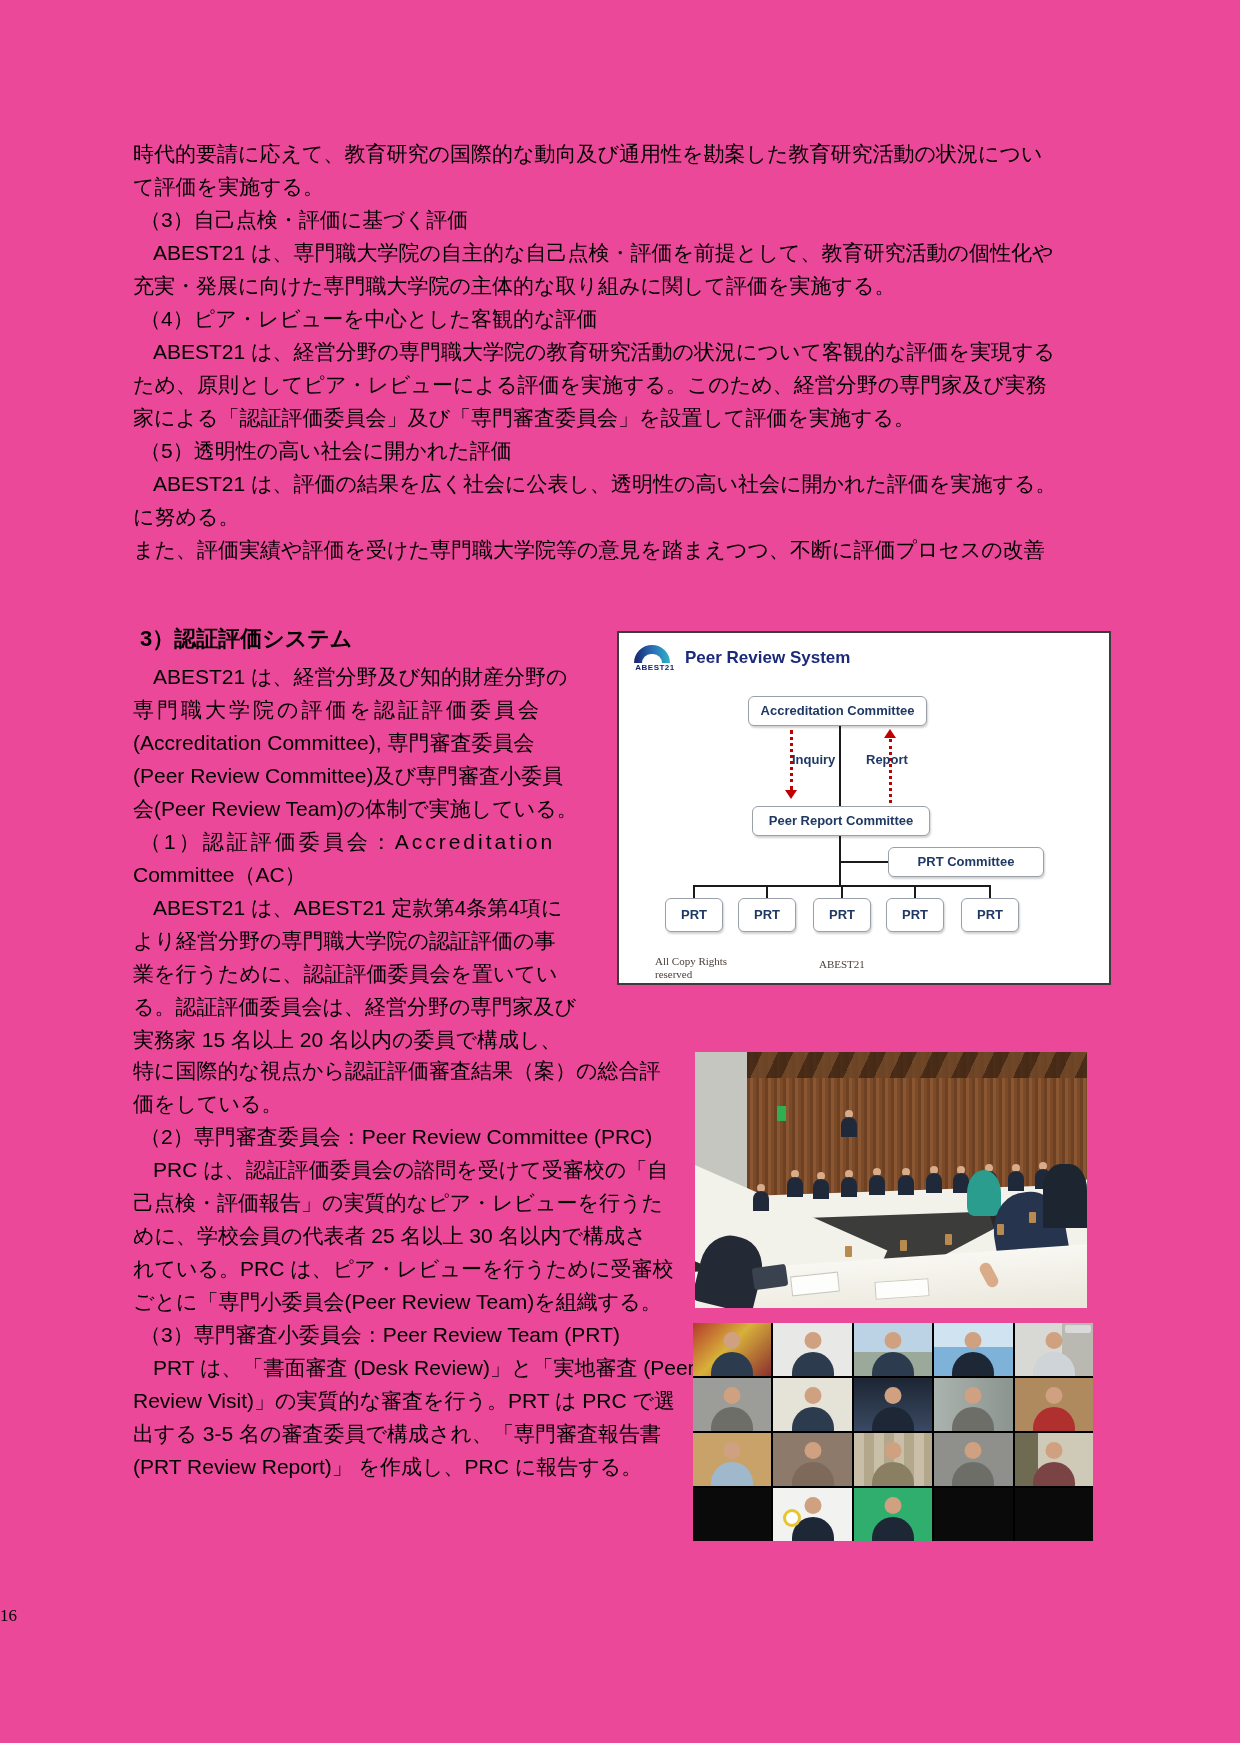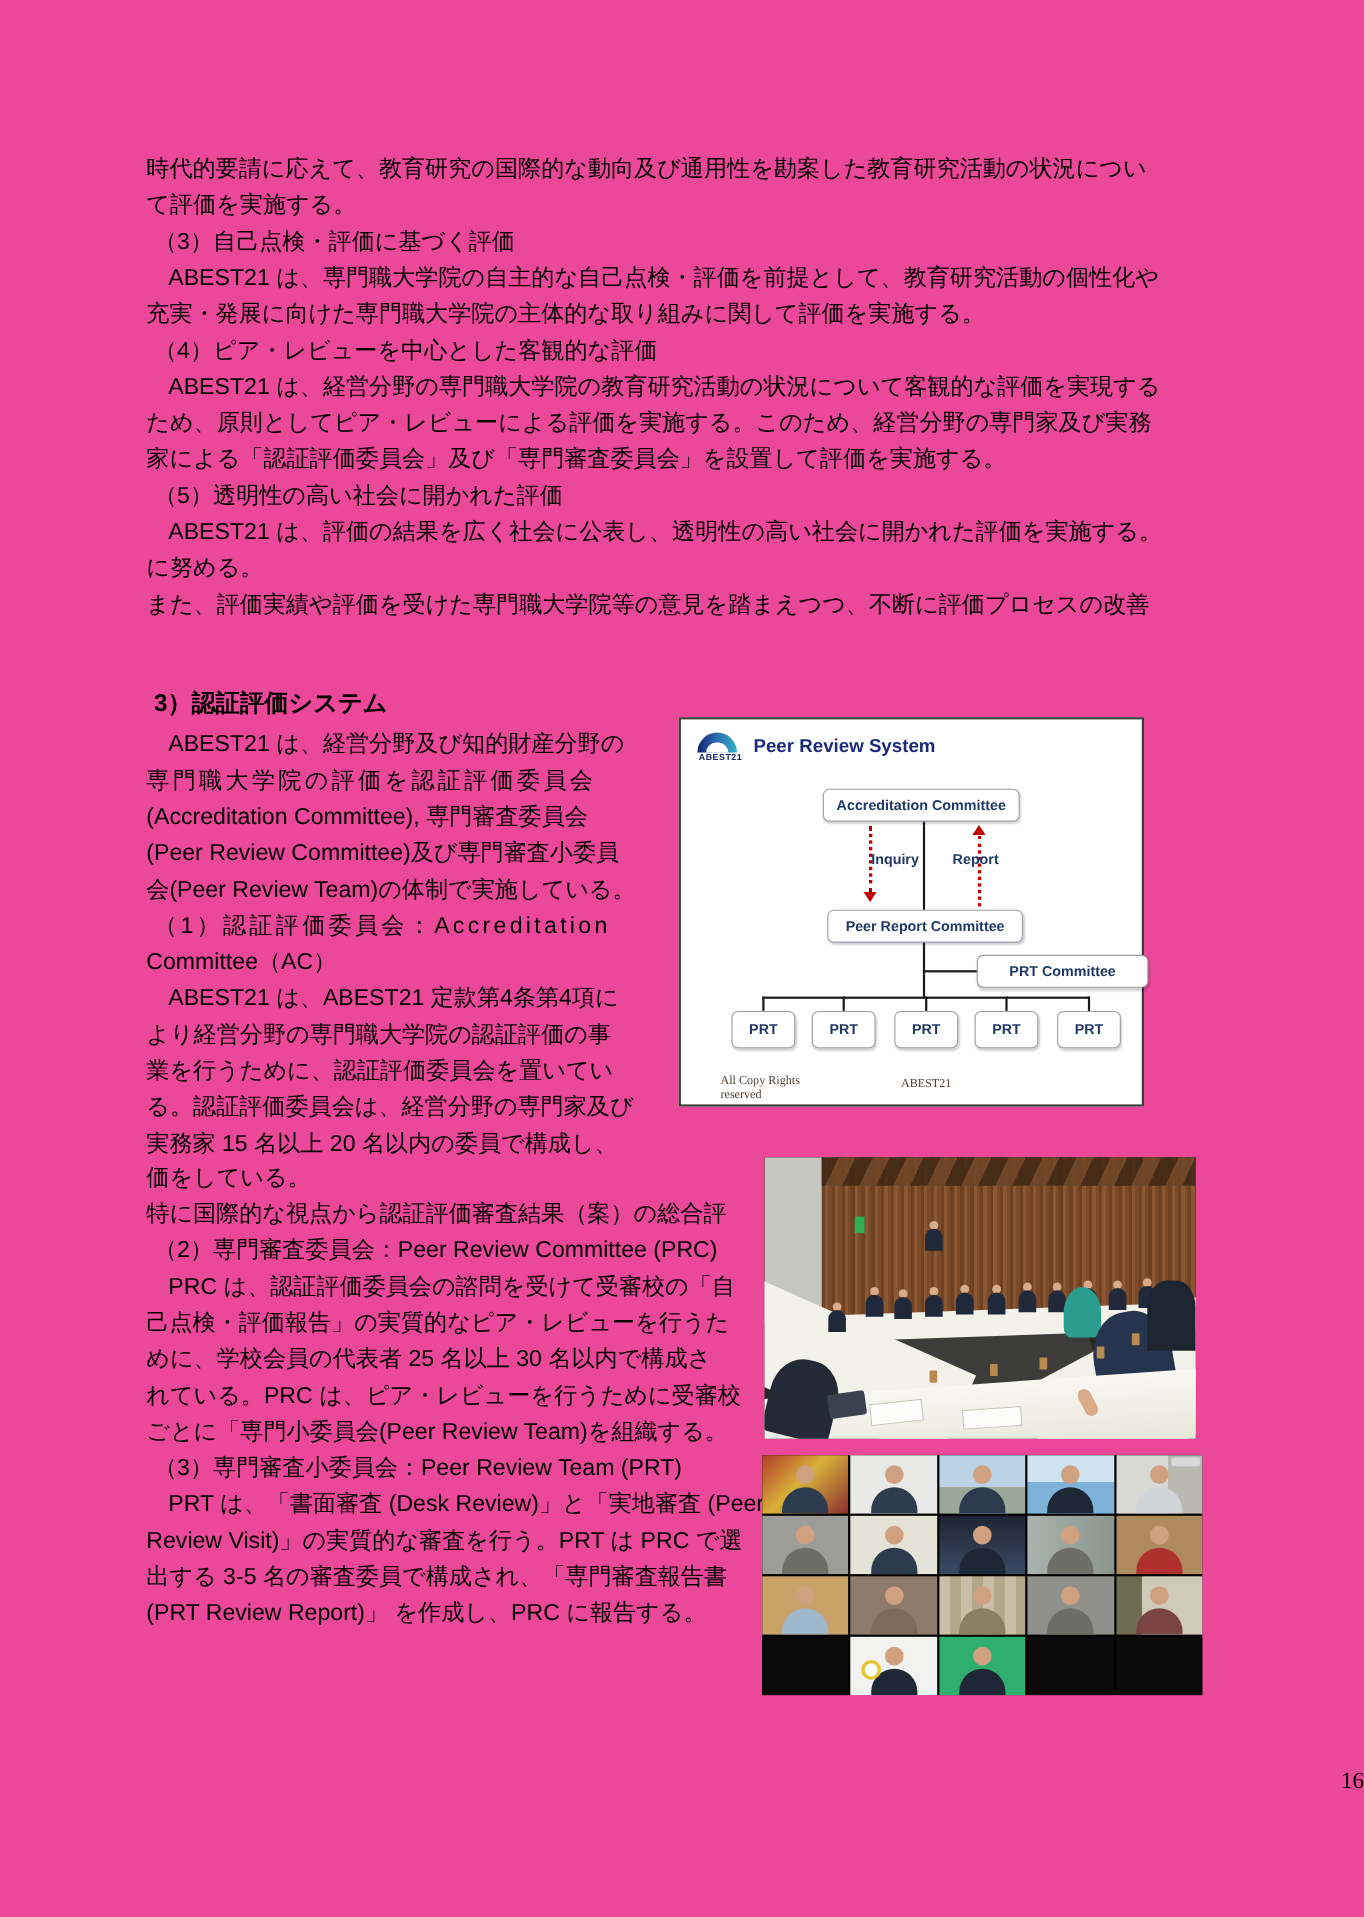--- a/index.html
+++ b/index.html
@@ -5,24 +5,24 @@
   html,body{margin:0;padding:0;background:#ffffff;}
   .page{position:relative;width:1240px;height:1743px;background:#ec4899;overflow:hidden;
         font-family:"Liberation Sans",sans-serif;color:#000;}
   
   .tblock{position:absolute;}
   .ln{height:33px;line-height:33px;font-size:21px;white-space:nowrap;}
   .ind-h{padding-left:7px;}   
   .ind-p{padding-left:20px;}  
   .sp{letter-spacing:3px;}
   .heading{position:absolute;left:140px;top:624px;font-size:22px;font-weight:bold;white-space:nowrap;}
-  .pagenum{position:absolute;left:0;right:0;top:1606px;text-align:right;
-           font-family:"Liberation Serif",serif;font-size:21px;}
-  
-  .diagram{position:absolute;left:617px;top:652px;width:423px;height:354px;
+  .pagenum{position:absolute;left:0;right:0;top:1606px;text-align:left;
+           font-family:"Liberation Serif",serif;font-size:17px;}
+  
+  .diagram{position:absolute;left:617px;top:631px;width:494px;height:354px;
            border:2px solid #3c3c3c;background:#fff;box-sizing:border-box;}
   .dg-logo{position:absolute;left:12px;top:12px;width:48px;height:34px;}
   .arc{position:relative;width:36px;height:18px;margin-left:3px;border-radius:18px 18px 0 0;
        background:linear-gradient(90deg,#16246e,#2b6cb4,#2fb3c9);}
   .arc::after{content:"";position:absolute;left:8px;top:9px;width:20px;height:9px;
        border-radius:10px 10px 0 0;background:#fff;}
   .logo-txt{font-size:8px;font-weight:bold;color:#16246e;text-align:center;letter-spacing:0.5px;}
   .dg-title{position:absolute;left:66px;top:15px;font-size:17px;font-weight:bold;color:#1c2a7c;}
   .box{position:absolute;border:1px solid #9aa0a8;border-radius:6px;background:#fff;
        box-shadow:1px 2px 2px rgba(0,0,0,.18);color:#1f3864;font-weight:bold;
@@ -128,22 +128,22 @@
     <div class="ln ind-h sp">（1）認証評価委員会：Accreditation</div>
     <div class="ln">Committee（AC）</div>
     <div class="ln ind-p">ABEST21 は、ABEST21 定款第4条第4項に</div>
     <div class="ln">より経営分野の専門職大学院の認証評価の事</div>
     <div class="ln">業を行うために、認証評価委員会を置いてい</div>
     <div class="ln">る。認証評価委員会は、経営分野の専門家及び</div>
     <div class="ln">実務家 15 名以上 20 名以内の委員で構成し、</div>
   </div>
 
   <div class="tblock" style="left:133px;top:1054px;width:515px;">
+    <div class="ln">特に国際的な視点から認証評価審査結果（案）の総合評</div>
     <div class="ln">価をしている。</div>
-    <div class="ln">特に国際的な視点から認証評価審査結果（案）の総合評</div>
     <div class="ln ind-h">（2）専門審査委員会：Peer Review Committee (PRC)</div>
     <div class="ln ind-p">PRC は、認証評価委員会の諮問を受けて受審校の「自</div>
     <div class="ln">己点検・評価報告」の実質的なピア・レビューを行うた</div>
     <div class="ln">めに、学校会員の代表者 25 名以上 30 名以内で構成さ</div>
     <div class="ln">れている。PRC は、ピア・レビューを行うために受審校</div>
     <div class="ln">ごとに「専門小委員会(Peer Review Team)を組織する。</div>
     <div class="ln ind-h">（3）専門審査小委員会：Peer Review Team (PRT)</div>
     <div class="ln ind-p">PRT は、「書面審査 (Desk Review)」と「実地審査 (Peer</div>
     <div class="ln">Review Visit)」の実質的な審査を行う。PRT は PRC で選</div>
     <div class="ln">出する 3-5 名の審査委員で構成され、「専門審査報告書</div>

